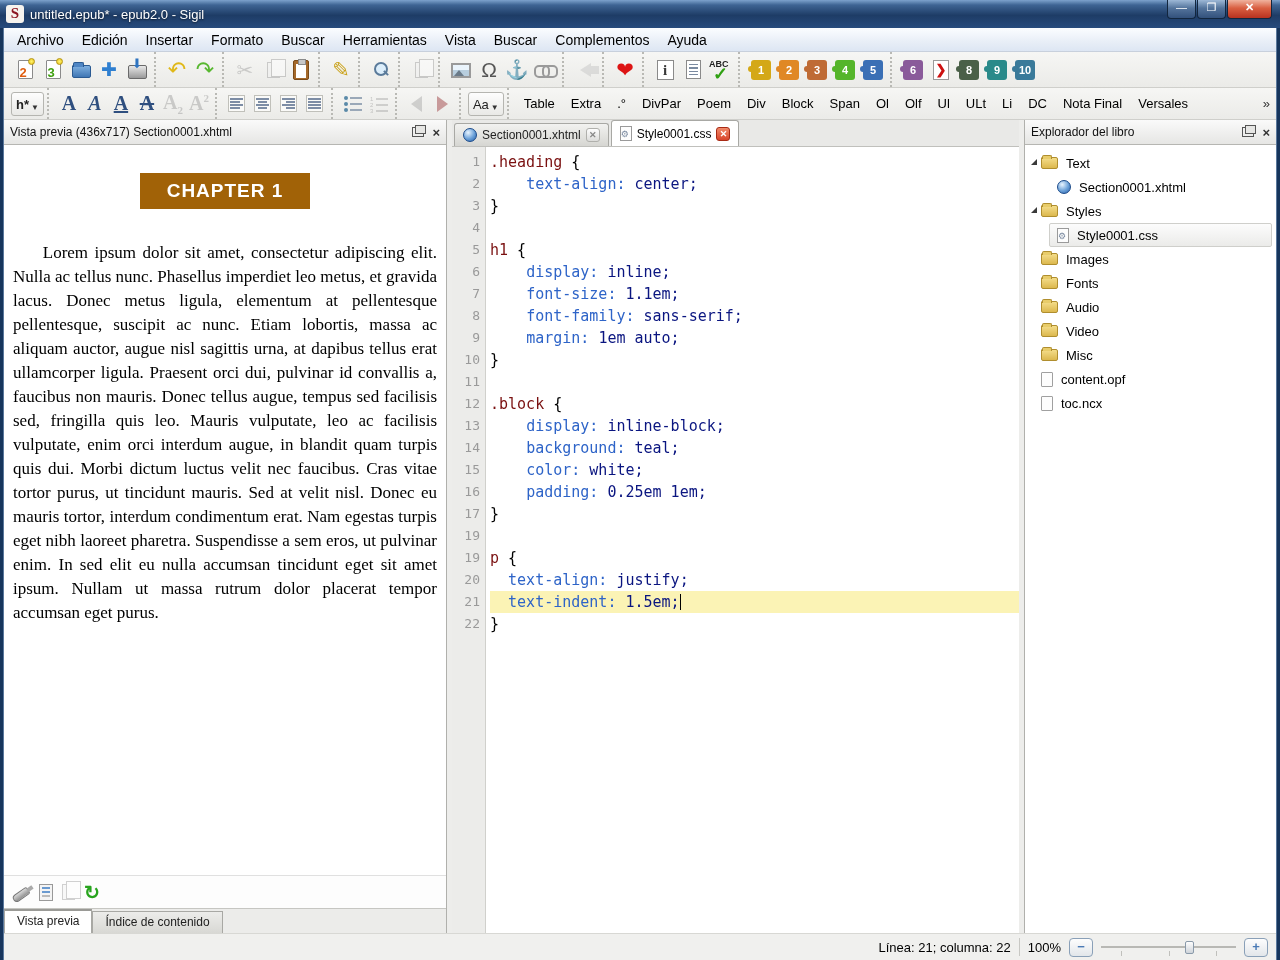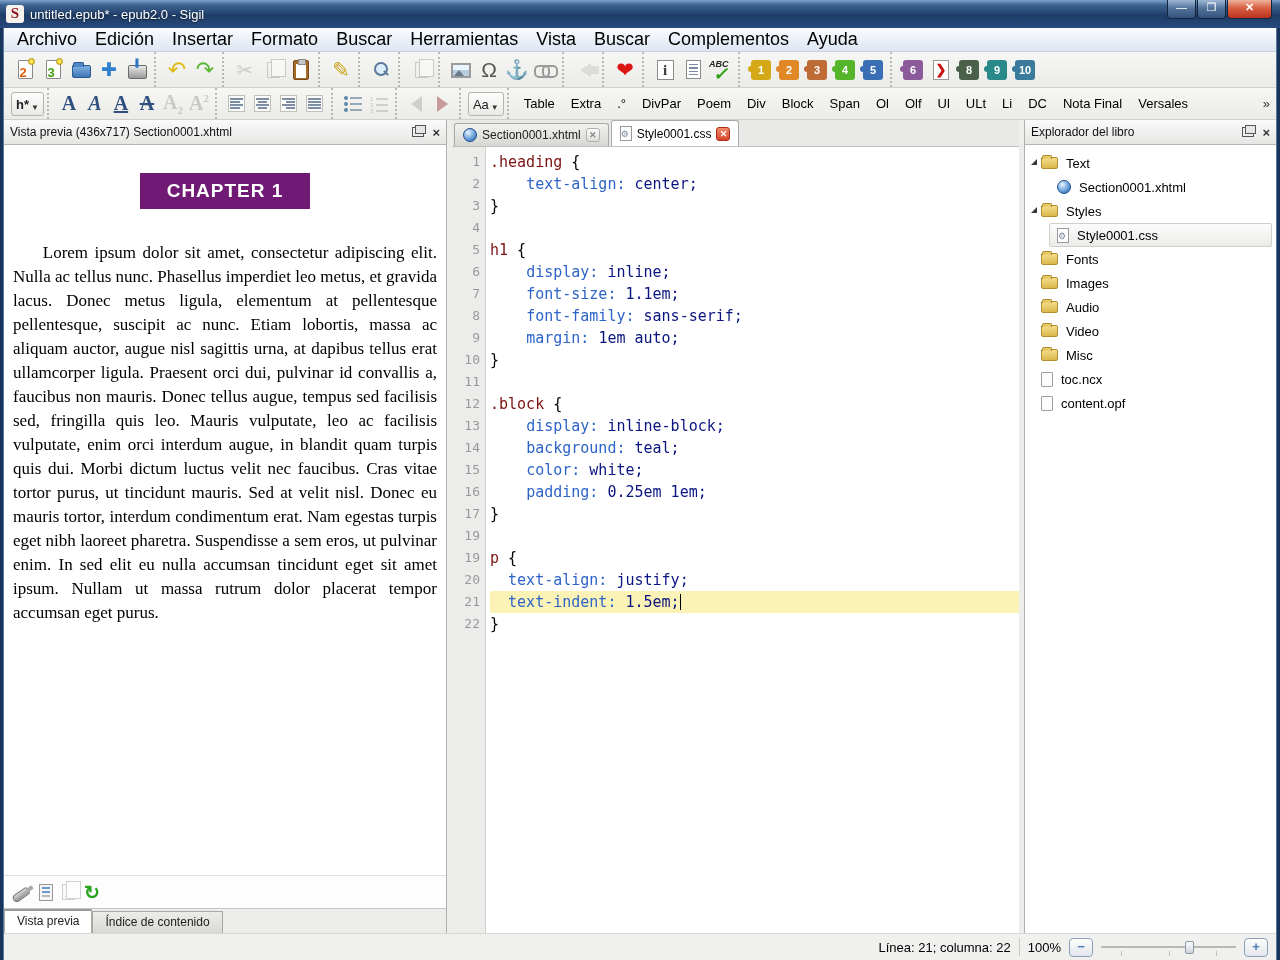--- a/index.html
+++ b/index.html
@@ -13,21 +13,21 @@
   .titlebar .ttl { font-size:13px; text-shadow:0 1px 2px rgba(0,0,0,.6); }
   .winbtns { position:absolute; right:8px; top:0; display:flex; }
   .wbtn { width:29px; height:19px; border:1px solid #12263e; border-top:none; border-radius:0 0 4px 4px; background:linear-gradient(#9db8d6,#54749c 45%,#33517c); color:#fff; font-size:11px; line-height:17px; text-align:center; margin-left:1px; }
   .wbtn.close { width:45px; background:linear-gradient(#f0b39e,#d95f41 45%,#b83220); font-weight:bold; }
   .wbtn span { display:inline-block; transform:translateY(-1px); }
 
   .inner { flex:1; display:flex; flex-direction:column; background:#f0f0ee; margin:0 3px; border:1px solid #5a789c; border-top:none; border-bottom:none; }
 
   
   .menubar { height:24px; background:linear-gradient(#fbfdff,#e8eef7 60%,#dde6f3); display:flex; align-items:center; padding-left:4px; border-bottom:1px solid #c8d0dc; }
-  .menubar .mi { font-size:18px; color:#000; padding:12px 9px; }
+  .menubar .mi { font-size:14px; color:#000; padding:12px 9px; }
 
   
   .tb { display:flex; align-items:center; background:linear-gradient(#f6f6f4,#ebebe8); border-bottom:1px solid #cfcfcb; }
   .tb1 { height:36px; } .tb2 { height:32px; }
   .grp { display:flex; align-items:center; height:100%; padding:0 3px 0 7px; border-left:2px dotted #b9b9b4; }
   .grp:first-child { border-left:none; }
   .tbtn { min-width:28px; height:28px; border-radius:3px; display:flex; align-items:center; justify-content:center; position:relative; }
   .tb2 .tbtn { height:24px; min-width:26px; }
   .dis { opacity:.45; filter:grayscale(1); }
   .glyph { font-size:19px; line-height:1; }
@@ -51,21 +51,21 @@
   .copyic { width:13px; height:16px; background:#f2f2f2; border:1px solid #9a9a9a; position:relative; }
   .copyic:before { content:""; position:absolute; left:3px; top:-4px; width:13px; height:16px; background:#fff; border:1px solid #9a9a9a; }
   .chainic { width:22px; height:10px; position:relative; }
   .chainic:before,.chainic:after { content:""; position:absolute; top:0; width:12px; height:9px; border:2.5px solid #9a9a9a; border-radius:5px; }
   .chainic:before { left:0; } .chainic:after { left:8px; }
   .backic { width:0; height:0; border-top:7px solid transparent; border-bottom:7px solid transparent; border-right:11px solid #c2c2c2; position:relative; }
   .backic:after { content:""; position:absolute; left:11px; top:-4px; width:8px; height:8px; background:#c2c2c2; }
   .infoic { width:17px; height:20px; background:#fff; border:1px solid #8a8a8a; text-align:center; font-family:"Liberation Serif",serif; font-weight:bold; font-size:15px; color:#3a3a3a; line-height:18px; }
   .doclic { width:15px; height:19px; background:#fff; border:1px solid #8a8a8a; padding:3px 2px; display:flex; flex-direction:column; gap:2px; }
   .doclic i { height:1.5px; background:#7a8aa0; }
-  .abcic { position:relative; width:24px; height:22px; font-size:9px; font-weight:bold; color:#222;font-style:italic; }
+  .abcic { position:relative; width:24px; height:22px; font-size:9px; font-weight:bold; color:#222; }
   .abcic:after { content:"✓"; position:absolute; left:4px; top:4px; font-size:18px; color:#2fa012; font-weight:bold; }
   .puzzle { width:20px; height:20px; border-radius:3px; color:#fff; font-size:11px; font-weight:bold; display:flex; align-items:center; justify-content:center; position:relative; }
   .puzzle:before { content:""; position:absolute; left:-3px; top:6px; width:6px; height:6px; border-radius:50%; background:inherit; }
   .pdfic { width:16px; height:20px; background:#fff; border:1px solid #9a9a9a; color:#cc1111; font-weight:bold; font-size:13px; text-align:center; line-height:18px; }
 
   
   .ddbtn { display:flex; align-items:flex-end; padding:0 4px; border:1px solid #b5b5b0; border-radius:3px; background:linear-gradient(#fdfdfd,#e9e9e6); height:24px; }
   .ddbtn .lb { font-size:13px; font-weight:bold; color:#222; line-height:21px; }
   .ddbtn .car { font-size:8px; margin-left:2px; line-height:14px; color:#333; }
   .Abtn { font-family:"Liberation Serif",serif; font-weight:bold; color:#2f4f7f; font-size:20px; }
@@ -441,21 +441,21 @@
 
     <div class="main">
       <div class="left">
         <div class="panel-hdr">
           <span>Vista previa (436x717) Section0001.xhtml</span>
           <span class="sp"></span>
           <span class="float-ic"></span>
           <span class="close-x">×</span>
         </div>
         <div class="prev-body">
-          <span class="chapter" id="chapterbox" style="background: #701a75;">CHAPTER 1</span>
+          <span class="chapter" id="chapterbox" style="background: #a16207;">CHAPTER 1</span>
           <p class="prev-par">Lorem ipsum dolor sit amet, consectetur adipiscing elit. Nulla ac tellus nunc. Phasellus imperdiet leo metus, et gravida lacus. Donec metus ligula, elementum at pellentesque pellentesque, suscipit ac nunc. Etiam lobortis, massa ac aliquam auctor, augue nisl sagittis urna, at dapibus tellus erat ullamcorper ligula. Praesent orci dui, pulvinar id convallis a, faucibus non mauris. Donec tellus augue, tempus sed facilisis sed, fringilla quis leo. Mauris vulputate, leo ac facilisis vulputate, enim orci interdum augue, in blandit quam turpis quis dui. Morbi dictum luctus velit nec faucibus. Cras vitae tortor purus, ut tincidunt mauris. Sed at velit nisl. Donec eu mauris tortor, interdum condimentum erat. Nam egestas turpis eget nibh laoreet pharetra. Suspendisse a sem eros, ut pulvinar enim. In sed elit eu nulla accumsan tincidunt eget sit amet ipsum. Nullam ut massa rutrum dolor placerat tempor accumsan eget purus.</p>
         </div>
         <div class="prev-tools">
           <span class="inspic"></span>
           <span class="seldocic">
               <i></i>
               <i></i>
               <i></i>
             </span>
           <span class="copyic dis"></span>
@@ -538,51 +538,51 @@
             </div>
             <div class="trow selrow">
               <span class="selbg"></span>
               <span class="tri none" style="margin-left: 22px;"></span>
               <span class="cssfic"></span>
               <span>Style0001.css</span>
             </div>
             <div class="trow">
               <span class="tri none"></span>
               <span class="tfold"></span>
-              <span>Fonts</span>
+              <span>Images</span>
             </div>
             <div class="trow">
               <span class="tri none"></span>
               <span class="tfold"></span>
-              <span>Images</span>
+              <span>Fonts</span>
             </div>
             <div class="trow">
               <span class="tri none"></span>
               <span class="tfold"></span>
               <span>Audio</span>
             </div>
             <div class="trow">
               <span class="tri none"></span>
               <span class="tfold"></span>
               <span>Video</span>
             </div>
             <div class="trow">
               <span class="tri none"></span>
               <span class="tfold"></span>
               <span>Misc</span>
             </div>
             <div class="trow">
               <span class="tri none"></span>
               <span class="tfile"></span>
-              <span>toc.ncx</span>
+              <span>content.opf</span>
             </div>
             <div class="trow">
               <span class="tri none"></span>
               <span class="tfile"></span>
-              <span>content.opf</span>
+              <span>toc.ncx</span>
             </div>
           </div>
       </div>
     </div>
 
     <div class="status">
       <span>Línea: 21; columna: 22</span>
       <span class="st-sep"></span>
       <span>100%</span>
       <span class="zbtn">−</span>

